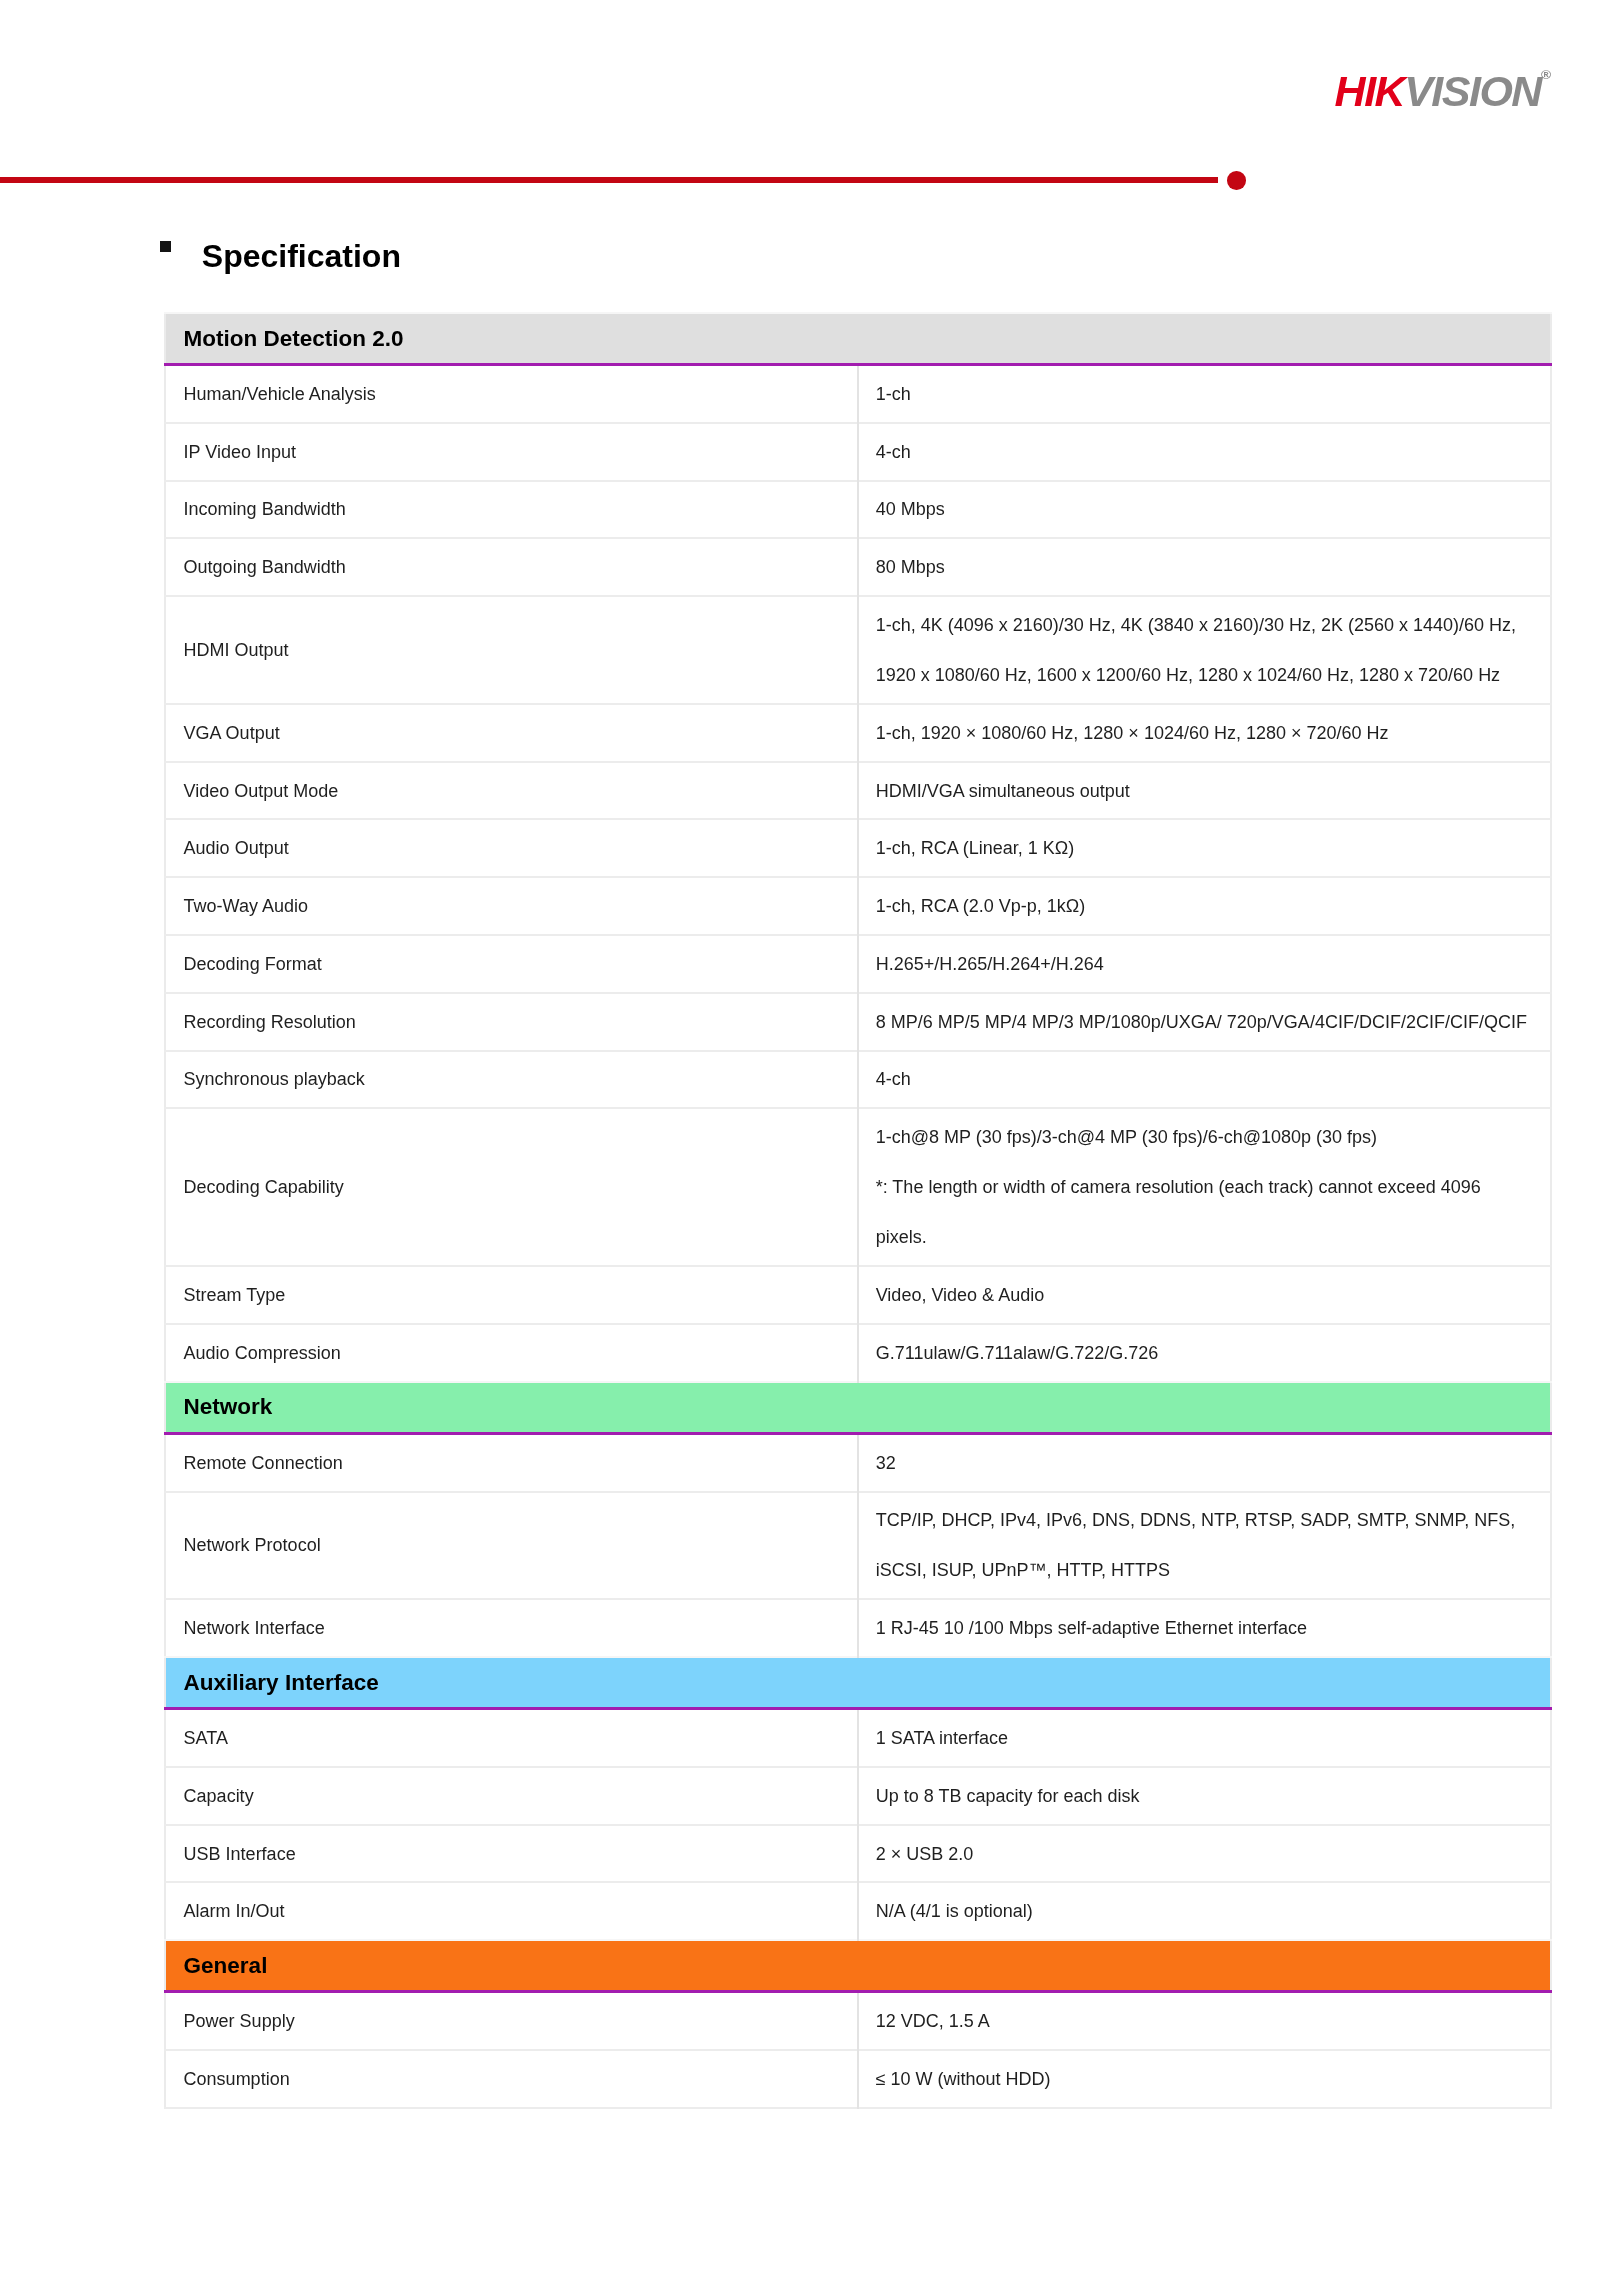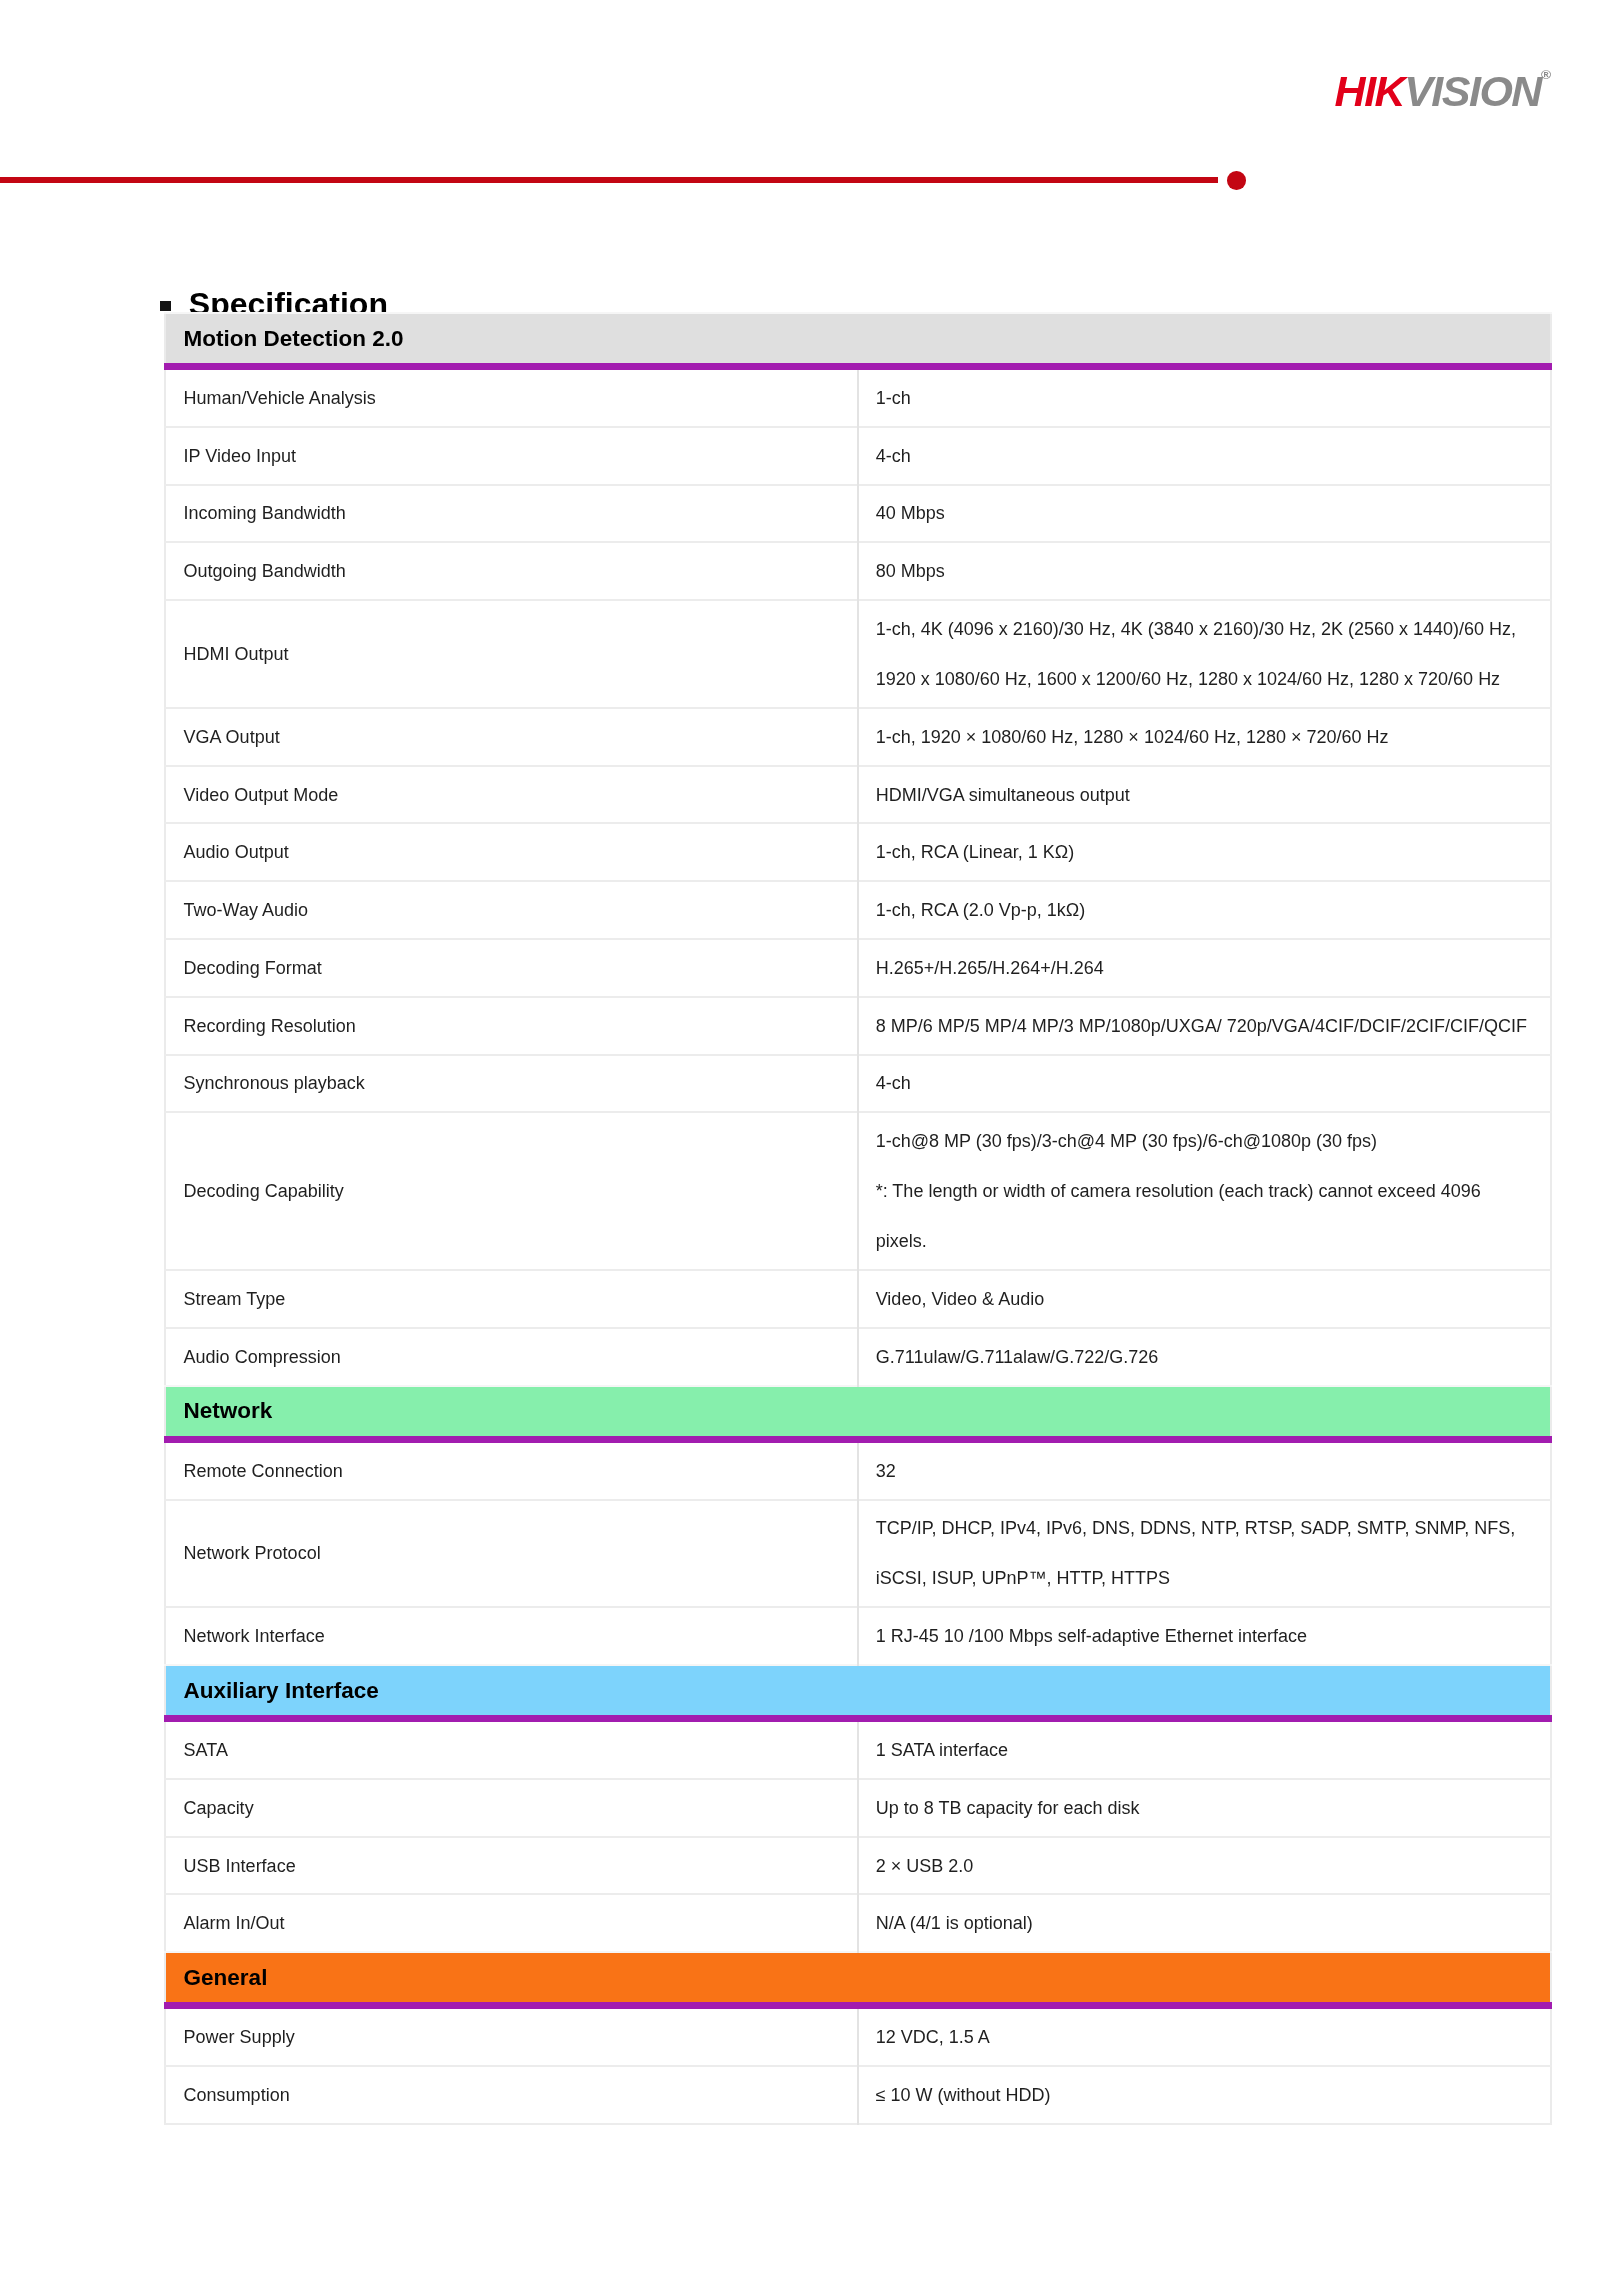--- a/index.html
+++ b/index.html
@@ -30,21 +30,21 @@
     background:var(--accent,#c30613);
   }
   .rule-dot{
     position:absolute;top:171px;left:1227px;
     width:18.6px;height:18.6px;border-radius:50%;
     background:var(--accent,#c30613);
   }
   
   .title-row{
     position:absolute;top:238px;left:160px;
-    display:flex;align-items:center;gap:18px;margin-top:48px;
+    display:flex;align-items:flex-start;gap:31px;
   }
   .bullet{
     width:10.8px;height:10.8px;background:#141414;flex:0 0 auto;margin-top:2.9px;
   }
   .title{
     font-size:32px;font-weight:bold;color:#000;letter-spacing:0;
   }
   
   table.spec{
     position:absolute;top:312px;left:164px;
@@ -60,21 +60,21 @@
     text-align:left;
     vertical-align:middle;
   }
   tr[data-name="section-header-row"] th{
     background:#dfdfdf;
     height:49px;
     padding:0 9.8px 0 17.6px;
     font-size:22.5px;
     font-weight:bold;
     color:#000;
-    border-bottom:7px solid #a21caf;
+    border-bottom:3px solid #a21caf;
     border-top:2px solid #f6f6f6;
   }
   tr[data-name="table-row"]{
     border-bottom:2px solid #ececec;
   }
   td.label{
     width:393px;
     padding:2.9px 11.8px 2.9px 17.6px;
     line-height:50px;
     color:#1f1f1f;

